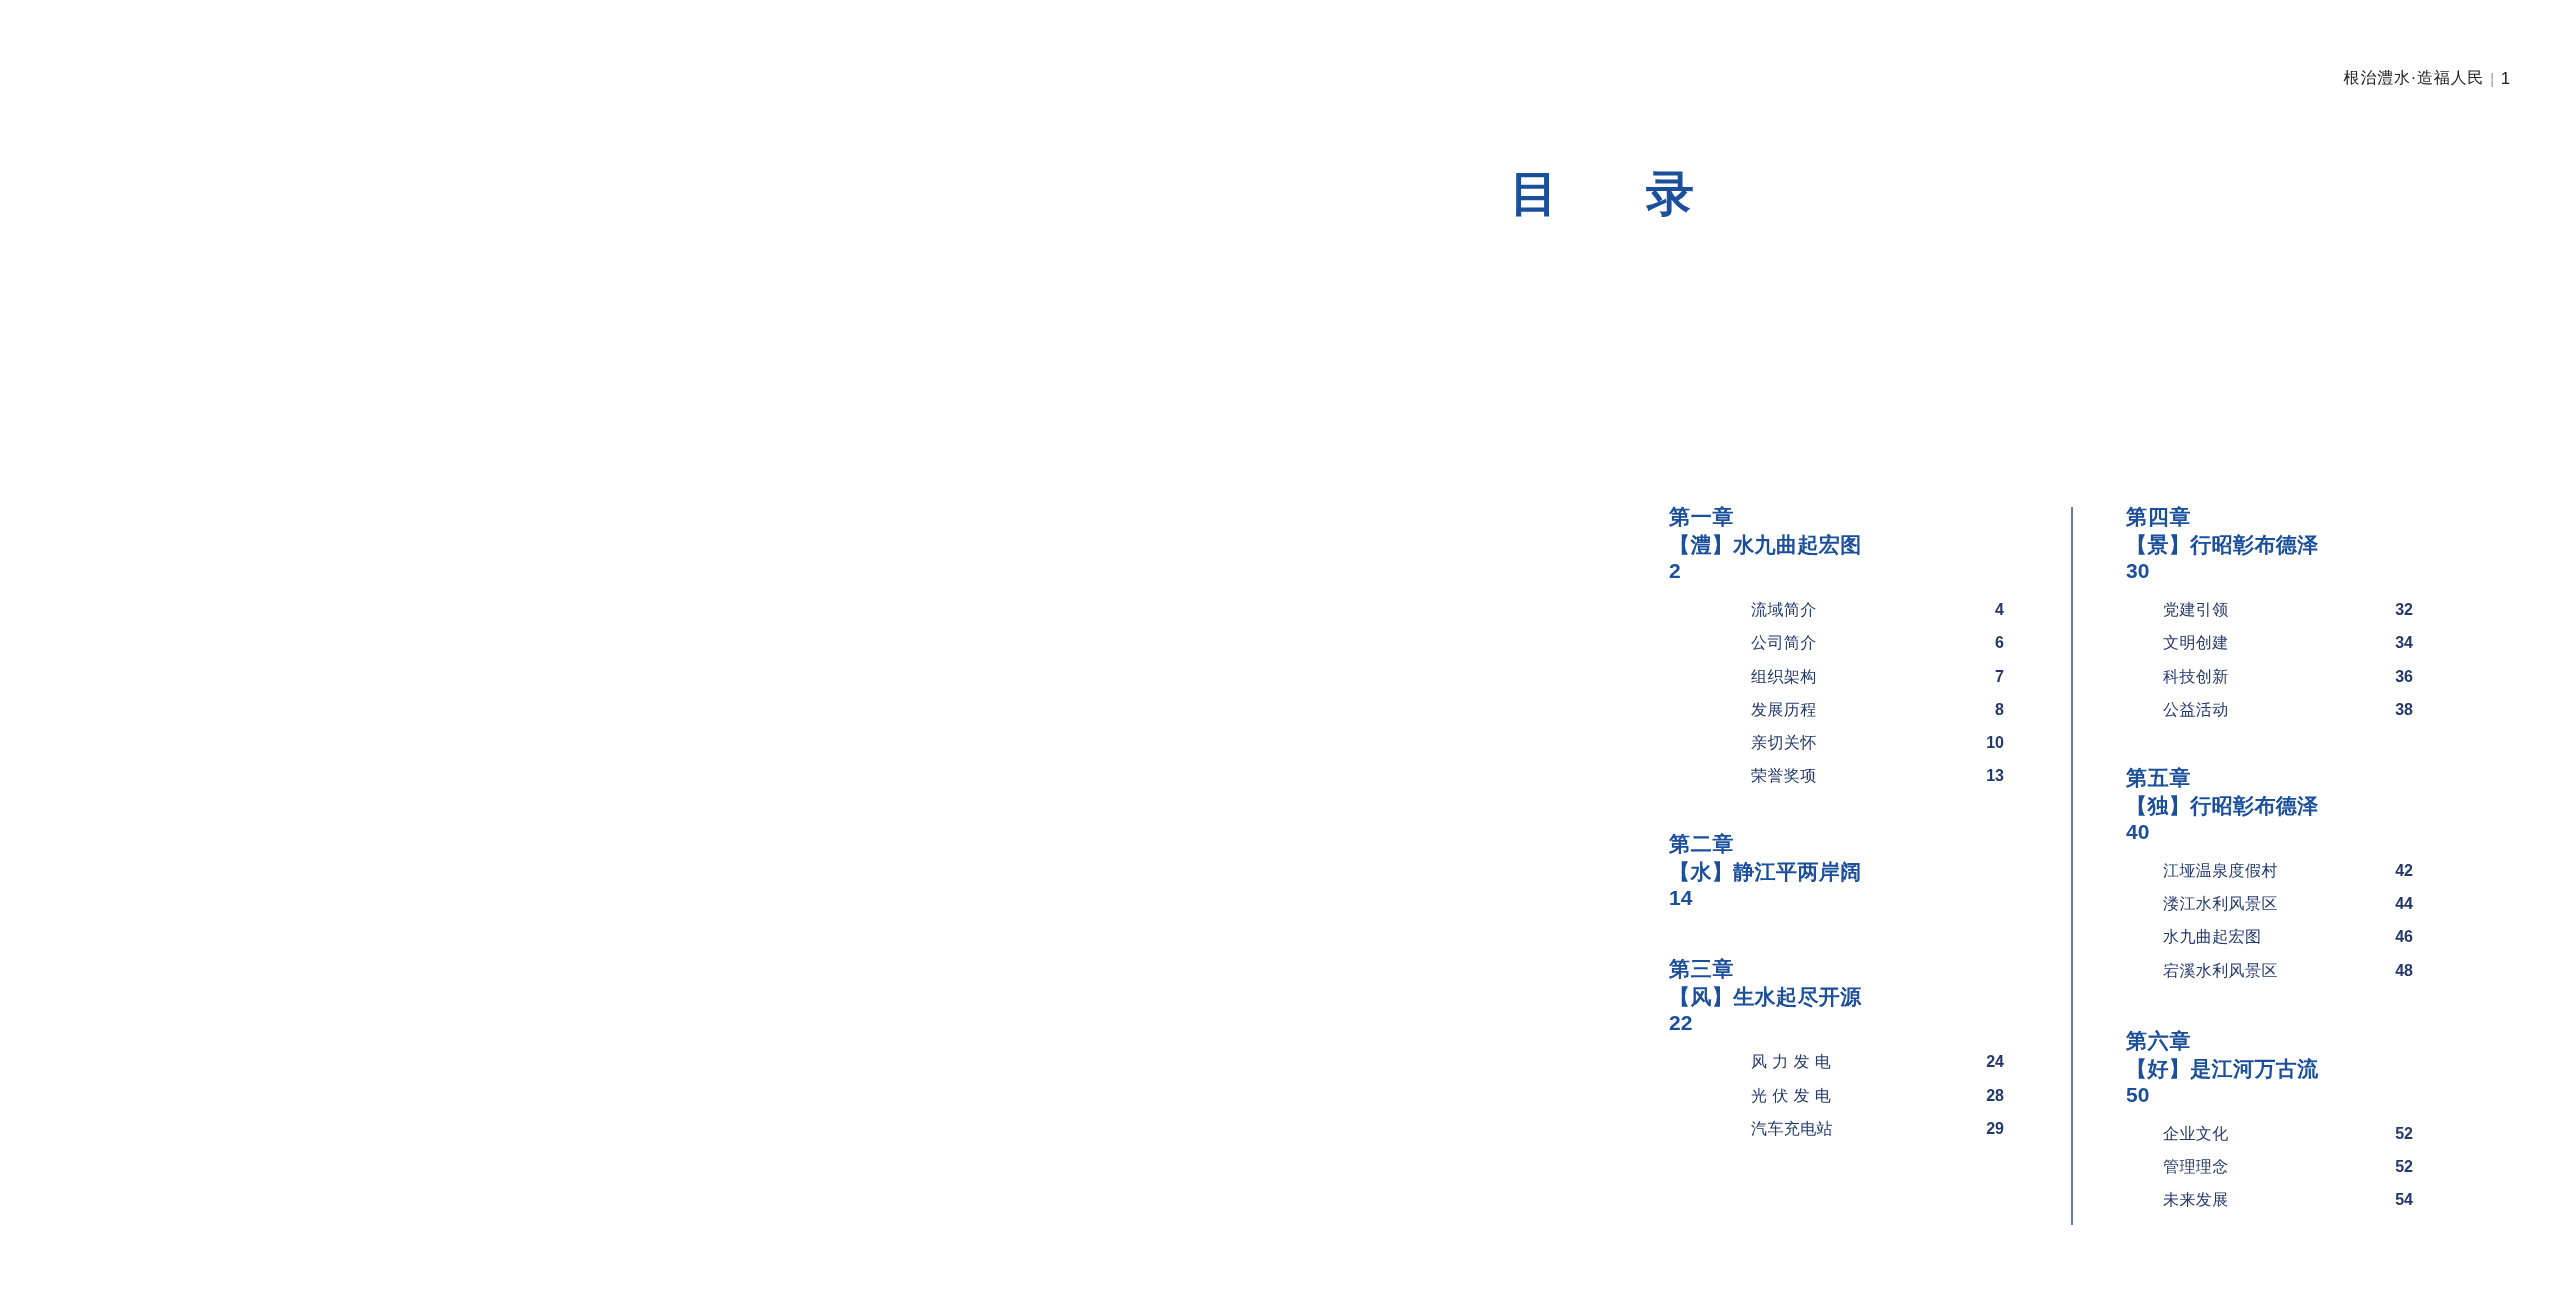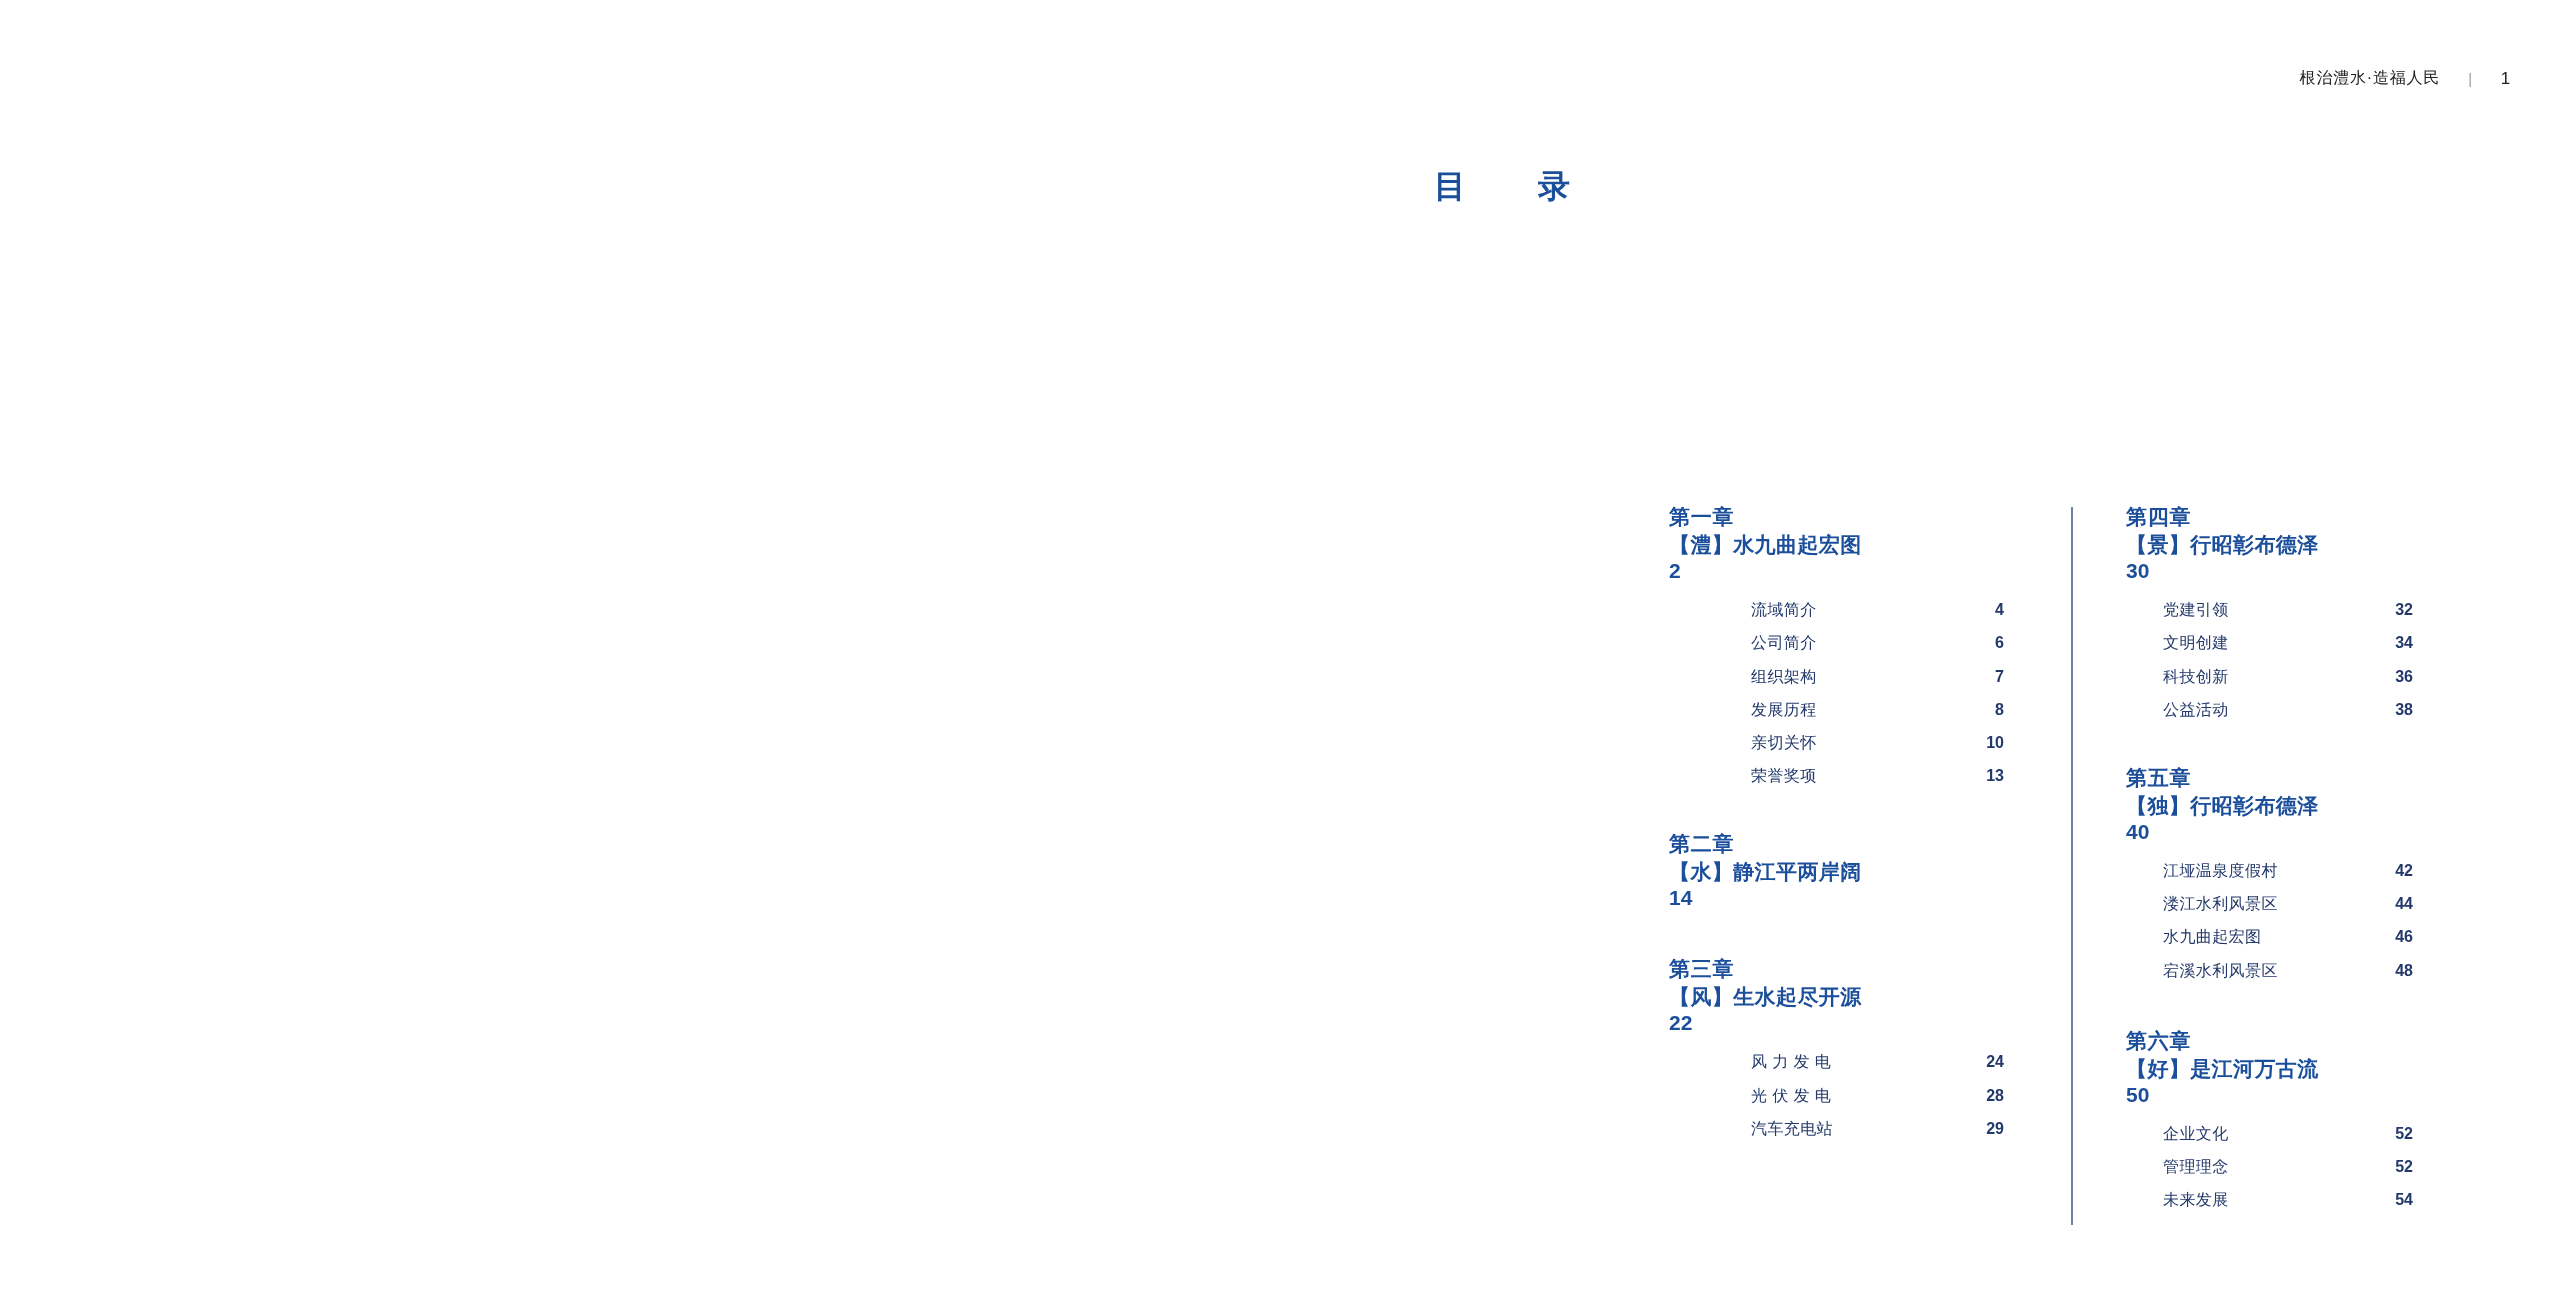--- a/index.html
+++ b/index.html
@@ -21,44 +21,44 @@
     background: #ffffff;
   }
 
   
   .running-header {
     position: absolute;
     top: 68px;
     right: 65px;
     display: flex;
     align-items: center;
-    gap: 28px;
+    gap: 6px;
     font-size: 16px;
     color: #2a2a2a;
     letter-spacing: 0.8px;
     white-space: nowrap;
   }
   .running-header .rh-title {
     color: #222222;
   }
   .running-header .rh-sep {
     color: #9a9a9a;
     font-size: 14.6px;
   }
   .running-header .rh-page {
     color: #222222;
     font-size: 17px;
   }
 
   
   .toc-title {
     position: absolute;
-    left: 1434px;
+    left: 1510px;
     top: 170px;
-    font-size: 32px;
+    font-size: 48px;
     font-weight: bold;
     color: #1b4f9c;
     letter-spacing: 20px;
     line-height: 1;
     white-space: nowrap;
   }
 
   
   .toc-columns {
     position: absolute;

